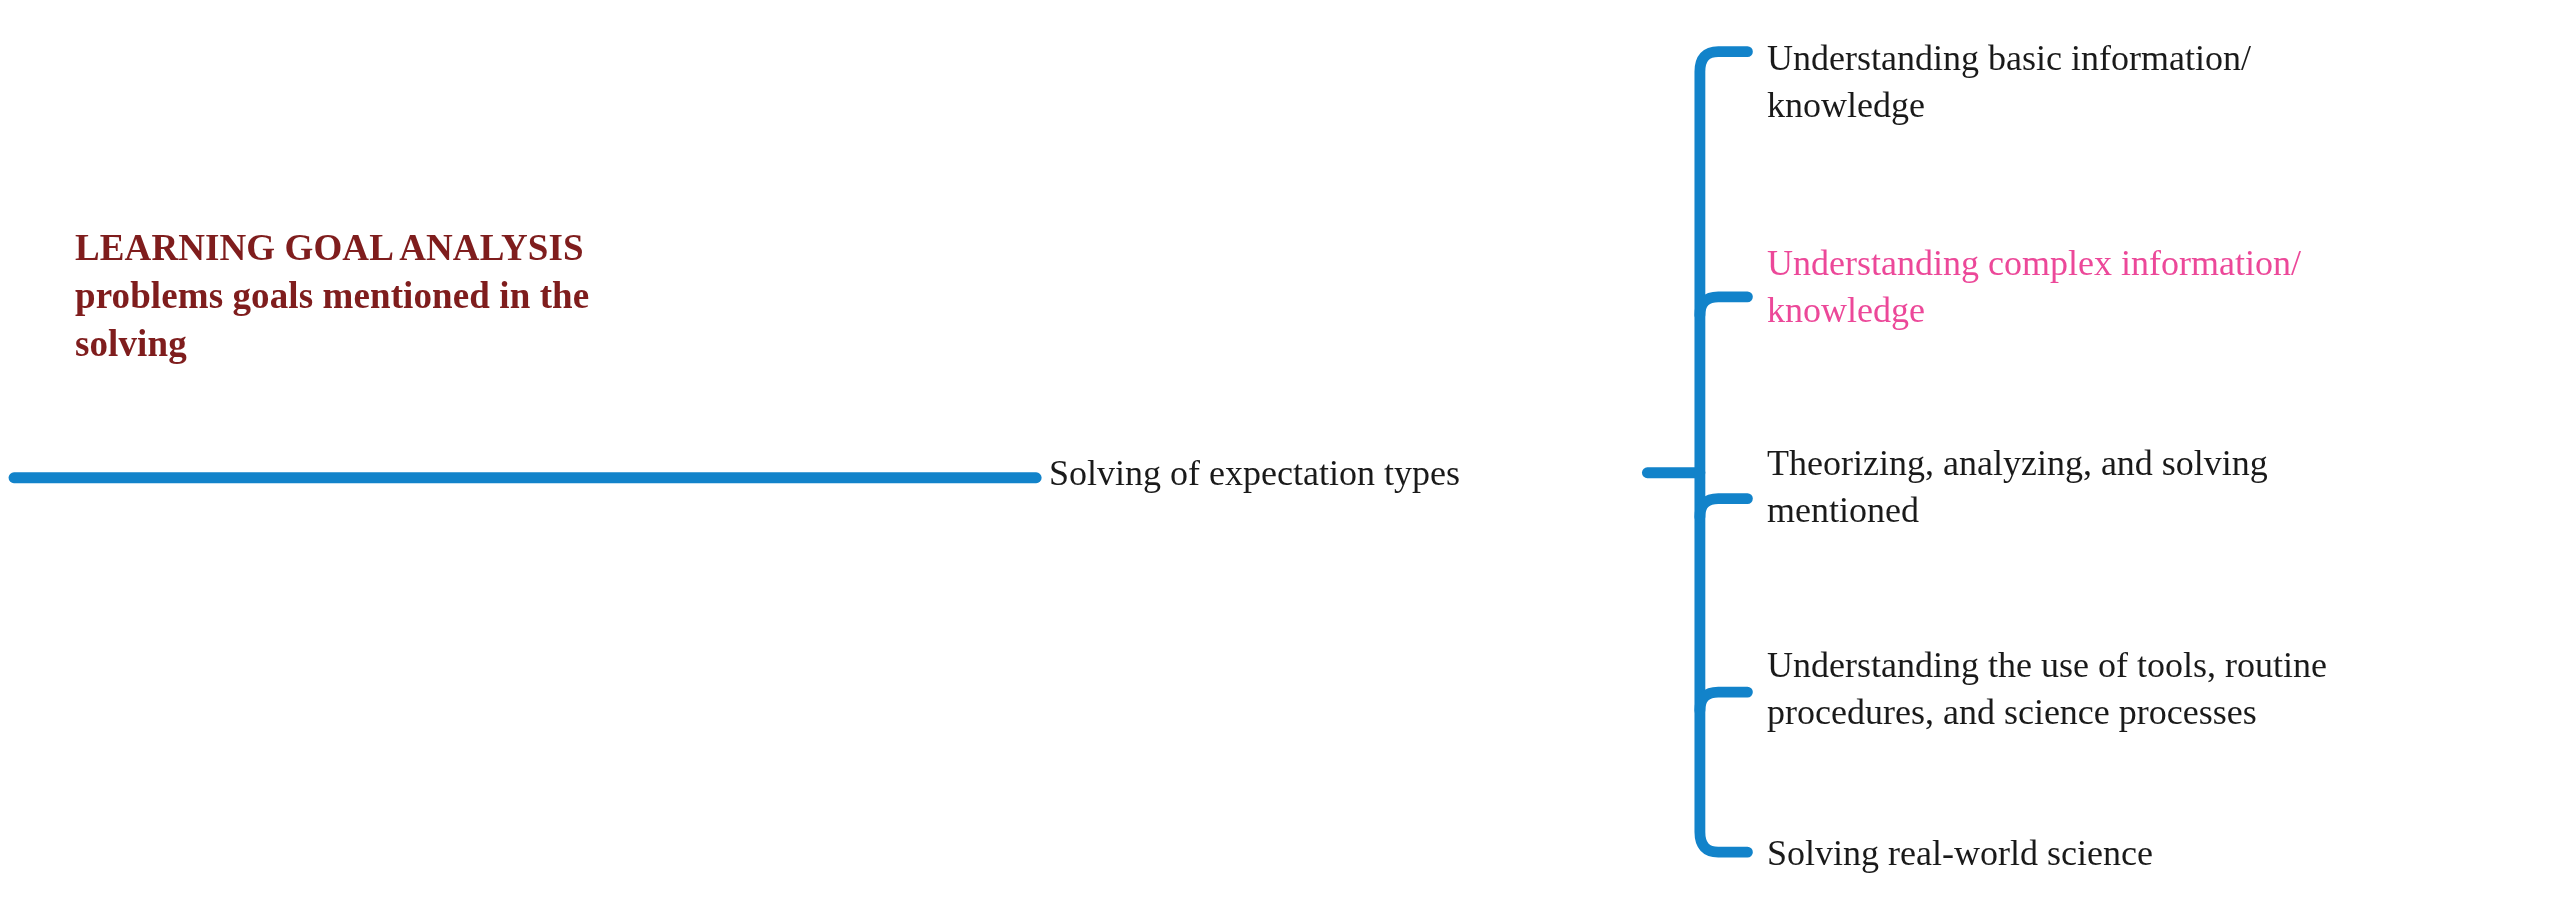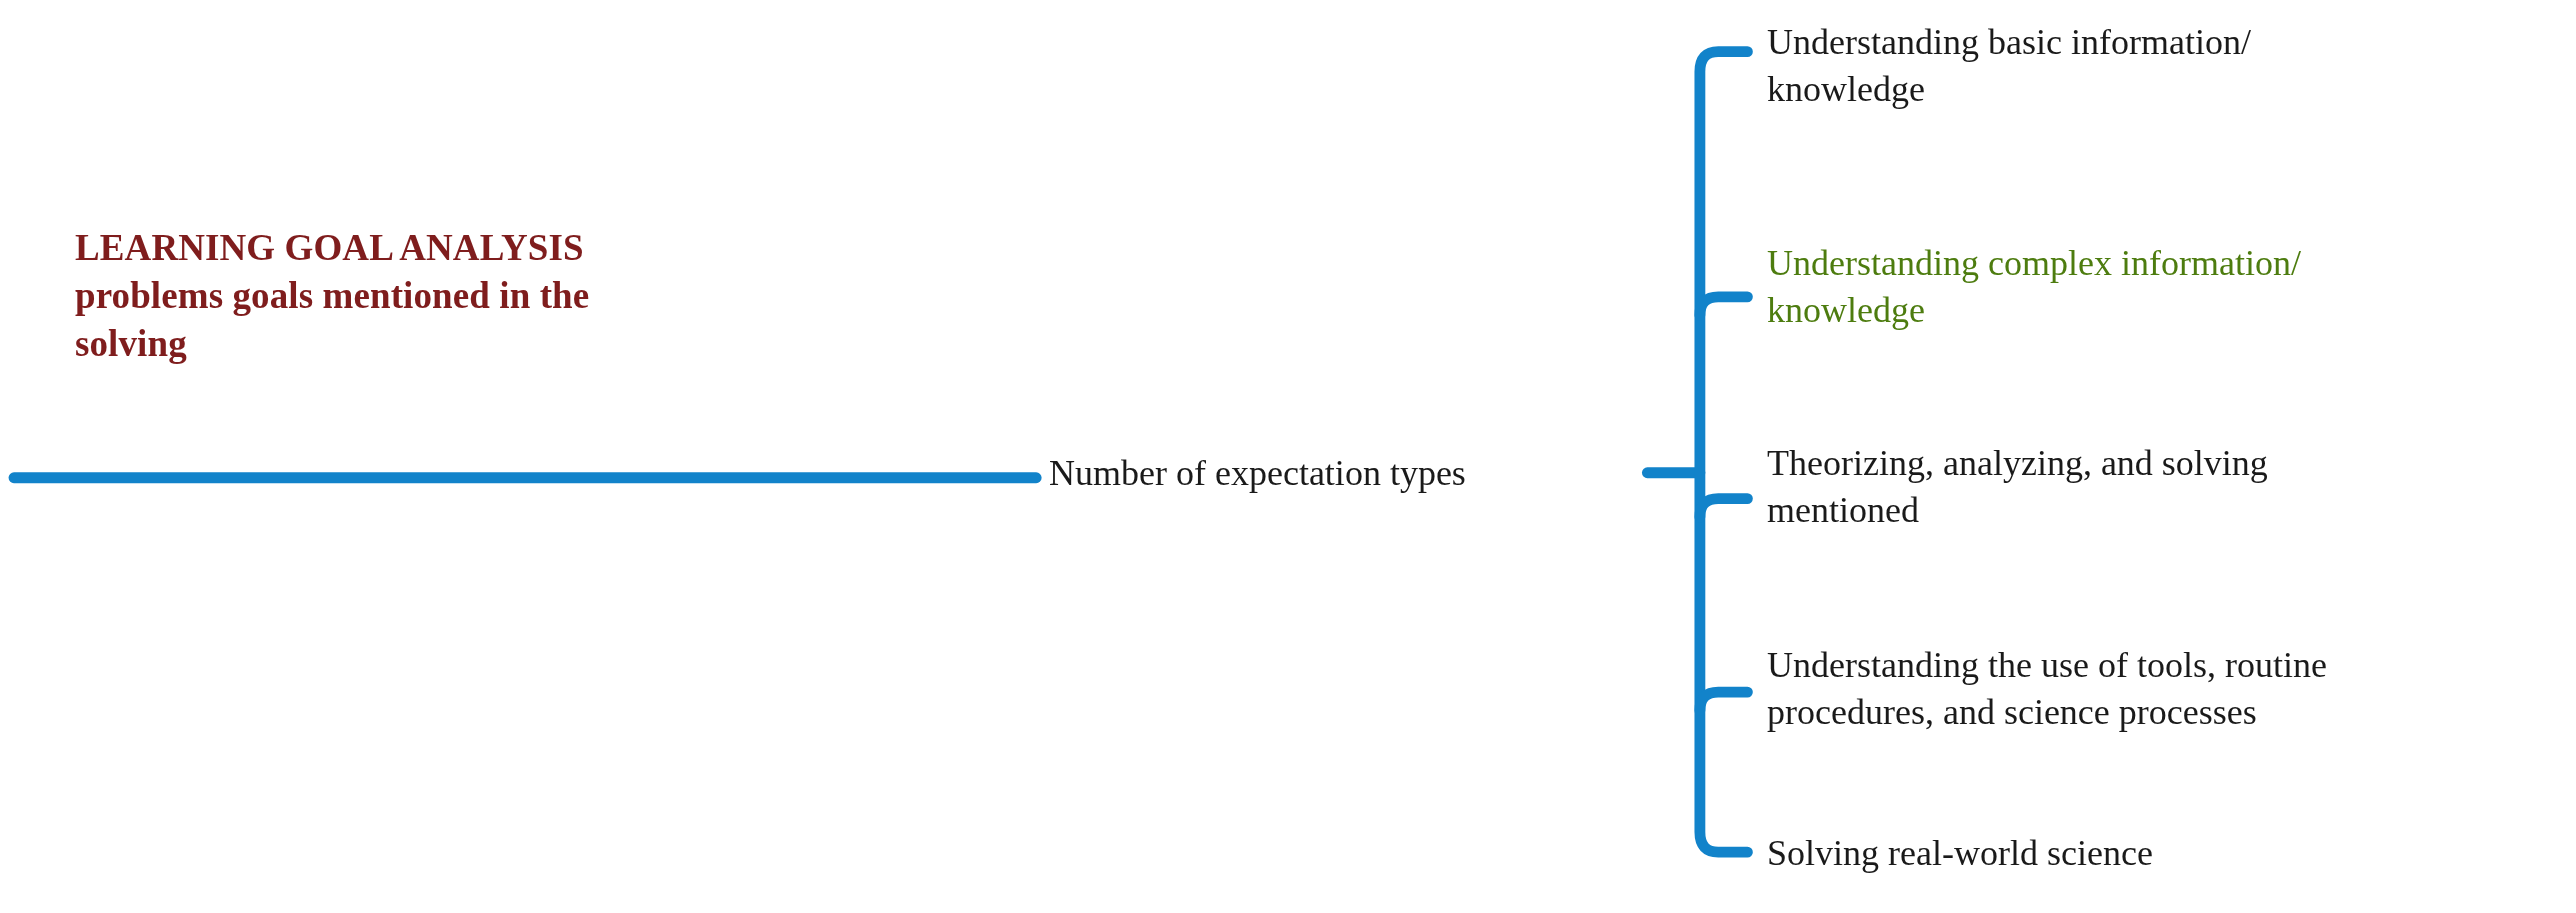--- a/index.html
+++ b/index.html
@@ -60,21 +60,21 @@
     position: absolute;
     left: 1767px;
     font-size: 36px;
     line-height: 1.30;
     color: #1a1a1a;
     width: 784px;
   }
   .leaf-node .leaf-text {
     display: block;
   }
-  #leaf-0 { top: 19px;  }
+  #leaf-0 { top: 35px;  }
   #leaf-1 { top: 240px; }
   #leaf-2 { top: 440px; }
   #leaf-3 { top: 642px; }
   #leaf-4 { top: 830px; }
 </style>
 </head>
 <body style="background: rgb(255, 255, 255);">
 
 <div id="canvas" style="background: rgb(255, 255, 255);">
 
@@ -92,28 +92,28 @@
 
     <path d="M 2038 852 Q 2038 830 2060 830 L 2095 830" stroke="#1283ca" stroke-width="13" fill="none" stroke-linecap="round" stroke-linejoin="round"></path>
   </svg>
 
   <div id="root-node">
     <div class="root-line">LEARNING GOAL ANALYSIS</div>
     <div class="root-line">problems goals mentioned in the</div>
     <div class="root-line">solving</div>
   </div>
 
-  <div id="middle-node" style="color: rgb(26, 26, 26);">Number of expectation types</div>
+  <div id="middle-node" style="color: rgb(26, 26, 26);">Solving of expectation types</div>
 
   <div class="leaf-node" id="leaf-0" style="color: rgb(26, 26, 26);">
     <span class="leaf-text">Understanding basic information/</span>
     <span class="leaf-text">knowledge</span>
   </div>
 
-  <div class="leaf-node" id="leaf-1" style="color: #4d7c0f;">
+  <div class="leaf-node" id="leaf-1" style="color: #ec4899;">
     <span class="leaf-text">Understanding complex information/</span>
     <span class="leaf-text">knowledge</span>
   </div>
 
   <div class="leaf-node" id="leaf-2" style="color: rgb(26, 26, 26);">
     <span class="leaf-text">Theorizing, analyzing, and solving</span>
     <span class="leaf-text">mentioned</span>
   </div>
 
   <div class="leaf-node" id="leaf-3" style="color: rgb(26, 26, 26);">

